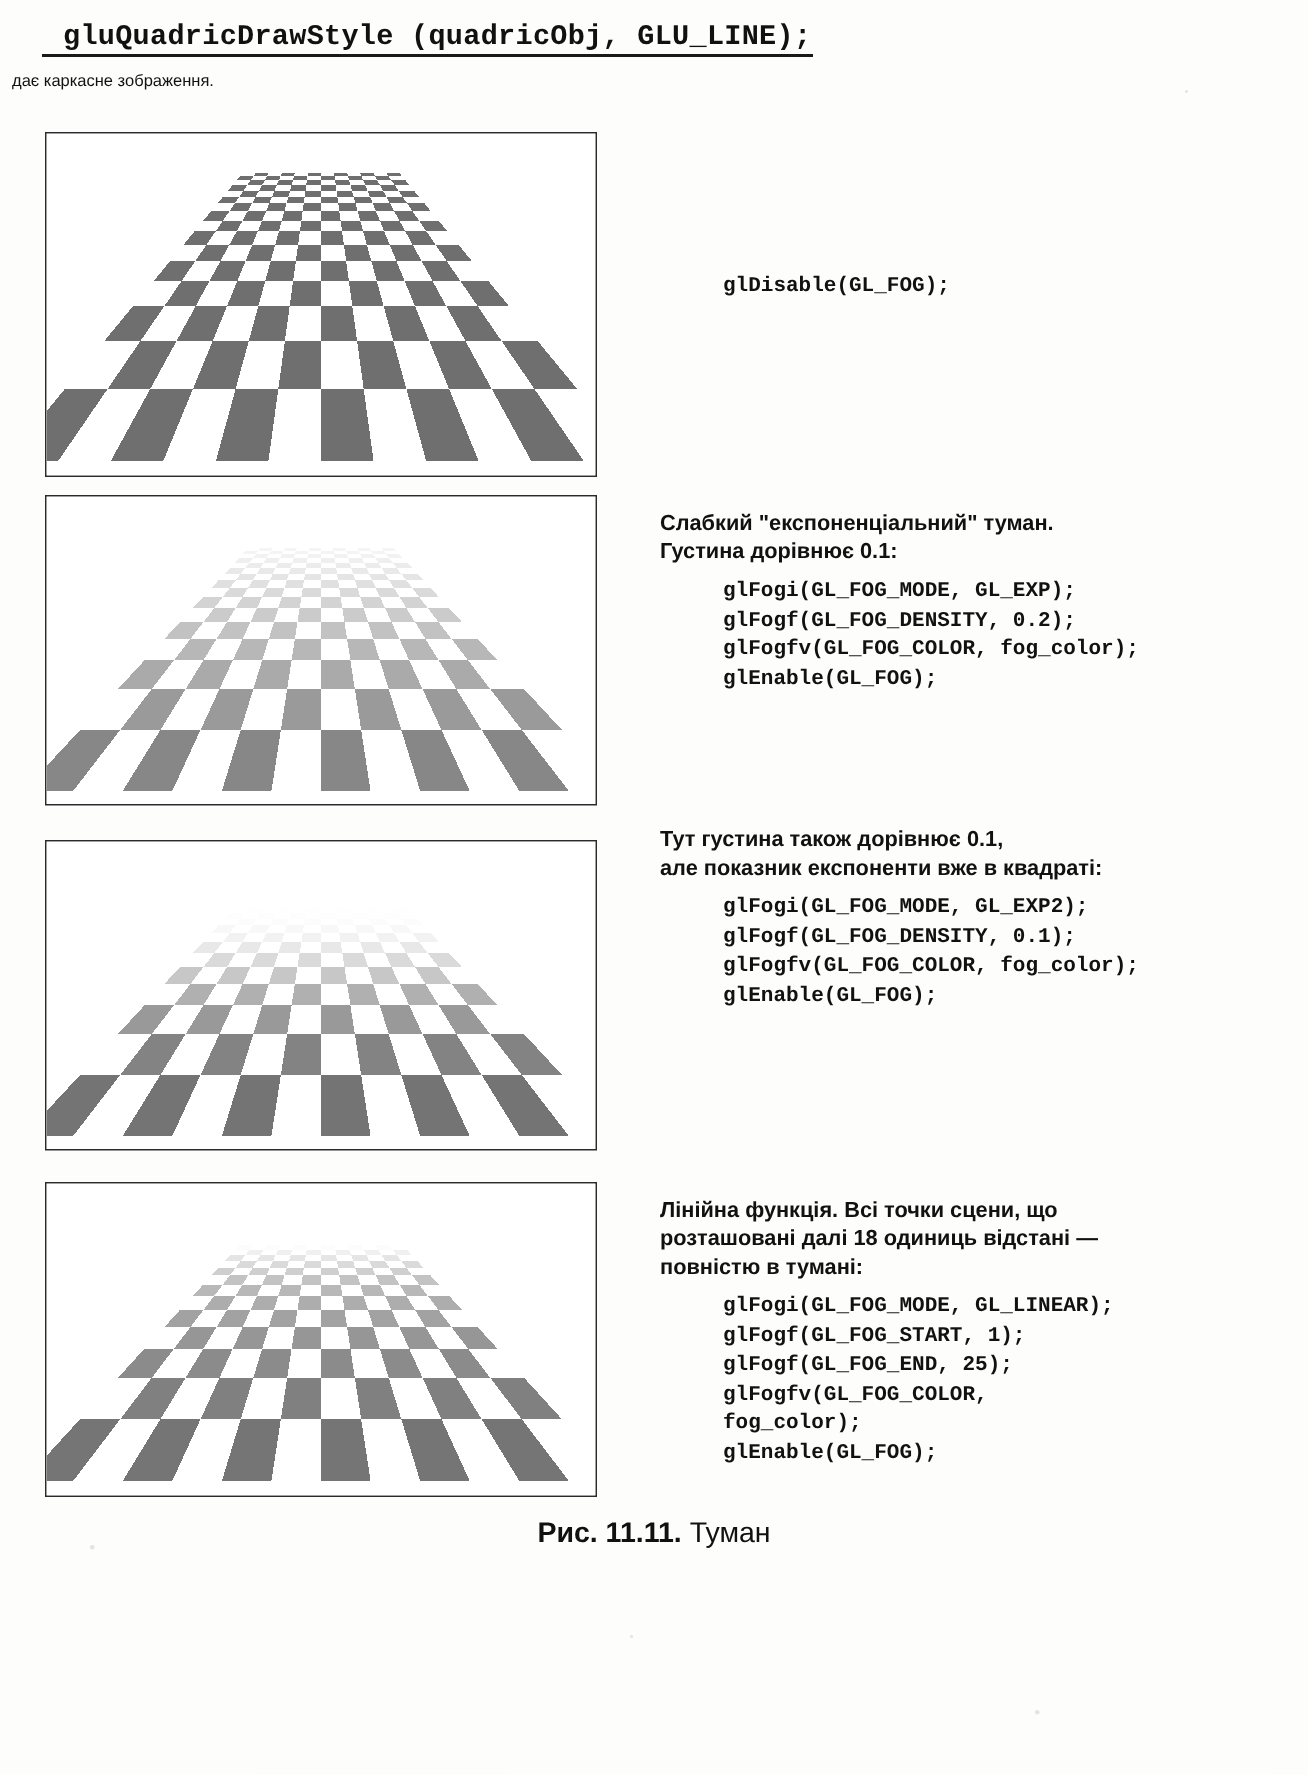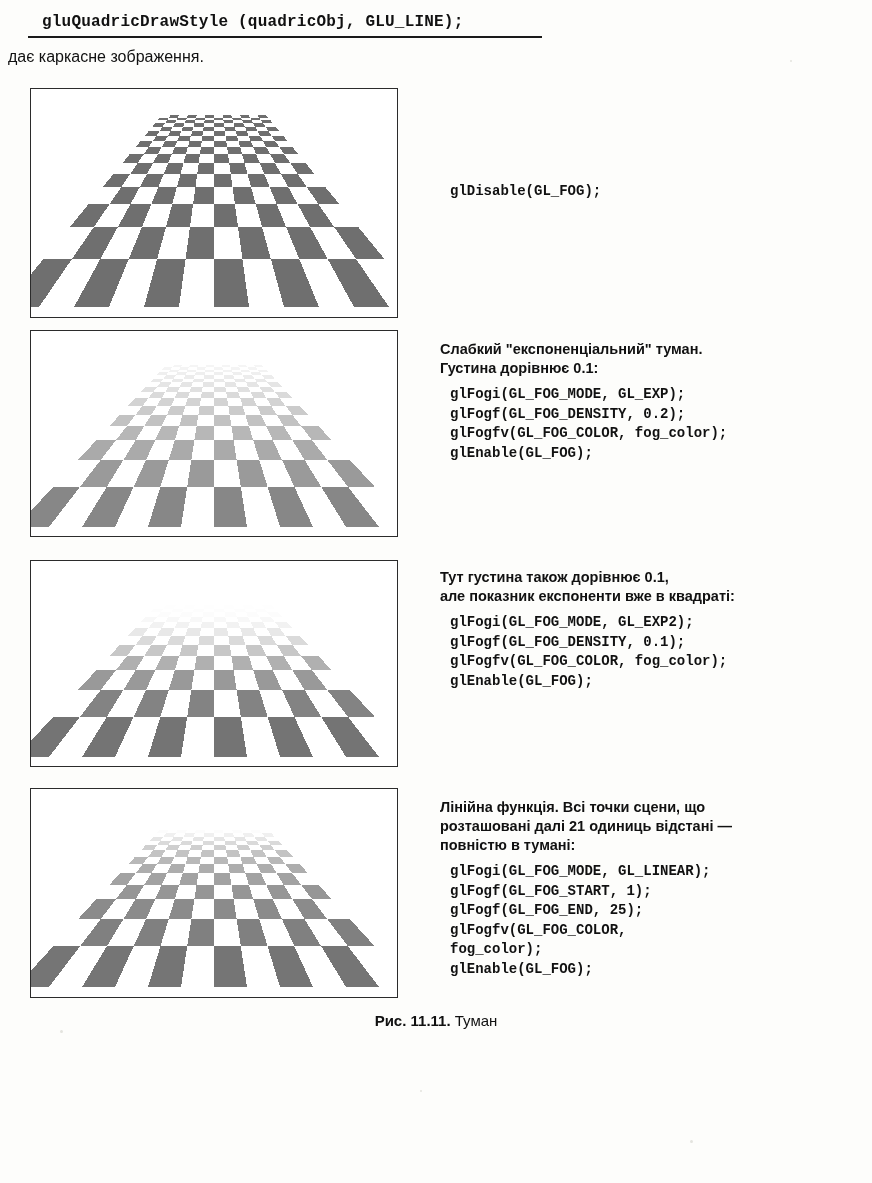--- a/index.html
+++ b/index.html
@@ -32,31 +32,31 @@
     height: 28px;
     border-bottom: 2px solid #1a1a1a;
     box-sizing: border-box;
   }
   .code-banner .txt {
     position: absolute;
     left: 14px;
     top: 3px;
     font-family: "Liberation Mono", monospace;
     font-weight: bold;
-    font-size: 16px;
+    font-size: 19px;
     letter-spacing: 0.2px;
     white-space: pre;
     color: #111;
   }
 
   .intro-line {
     position: absolute;
     left: 8px;
     top: 48px;
-    font-size: 16px;
+    font-size: 11px;
     color: #111;
   }
 
   
   .fig {
     position: absolute;
     border: 1px solid #2b2b2b;
     background: #ffffff;
     overflow: hidden;
   }
@@ -81,31 +81,31 @@
     font-weight: bold;
     white-space: pre-line;
   }
   .code {
     font-family: "Liberation Mono", monospace;
     font-weight: bold;
     font-size: 14px;
     line-height: 19.5px;
     white-space: pre;
     margin-top: 7px;
-    margin-left: 10px;
+    margin-left: 42px;
     color: #111;
   }
 
   .fig-caption {
     position: absolute;
     left: 0;
     top: 1012px;
     width: 872px;
     text-align: center;
-    font-size: 15px;
+    font-size: 19px;
     color: #111;
   }
   .fig-caption b { font-weight: bold; }
 
   
   .speck {
     position: absolute;
     background: #d8d8d2;
     border-radius: 50%;
     opacity: .7;
@@ -462,21 +462,21 @@
           </g>
         <defs>
             <clipPath id="c3">
               <rect x="0" y="0" width="366" height="205"></rect>
             </clipPath>
           </defs>
       </svg>
     </div>
   </div>
 
-  <div class="caption" style="left:440px; top:568px; width:420px;">
+  <div class="caption" style="left:440px; top:551px; width:420px;">
     <div class="plain">Тут густина також дорівнює 0.1,
 але показник експоненти вже в квадраті:</div>
     <div class="code">glFogi(GL_FOG_MODE, GL_EXP2);
 glFogf(GL_FOG_DENSITY, 0.1);
 glFogfv(GL_FOG_COLOR, fog_color);
 glEnable(GL_FOG);</div>
   </div>
 
   <div class="fig" style="left:30px; top:788px; width:366px; height:208px;">
     <div class="scene">
@@ -584,21 +584,21 @@
             <clipPath id="c4">
               <rect x="0" y="0" width="366" height="208"></rect>
             </clipPath>
           </defs>
       </svg>
     </div>
   </div>
 
   <div class="caption" style="left:440px; top:798px; width:420px;">
     <div class="plain">Лінійна функція. Всі точки сцени, що
-розташовані далі 21 одиниць відстані —
+розташовані далі 18 одиниць відстані —
 повністю в тумані:</div>
     <div class="code">glFogi(GL_FOG_MODE, GL_LINEAR);
 glFogf(GL_FOG_START, 1);
 glFogf(GL_FOG_END, 25);
 glFogfv(GL_FOG_COLOR,
 fog_color);
 glEnable(GL_FOG);</div>
   </div>
 
   <div class="fig-caption">

